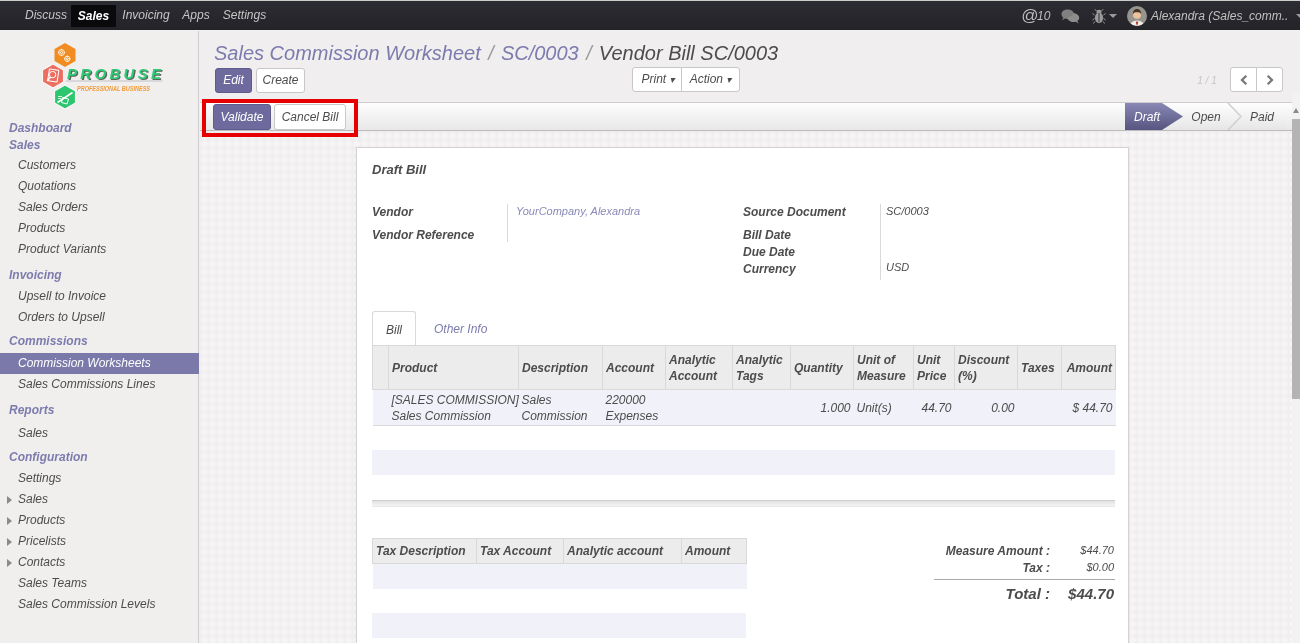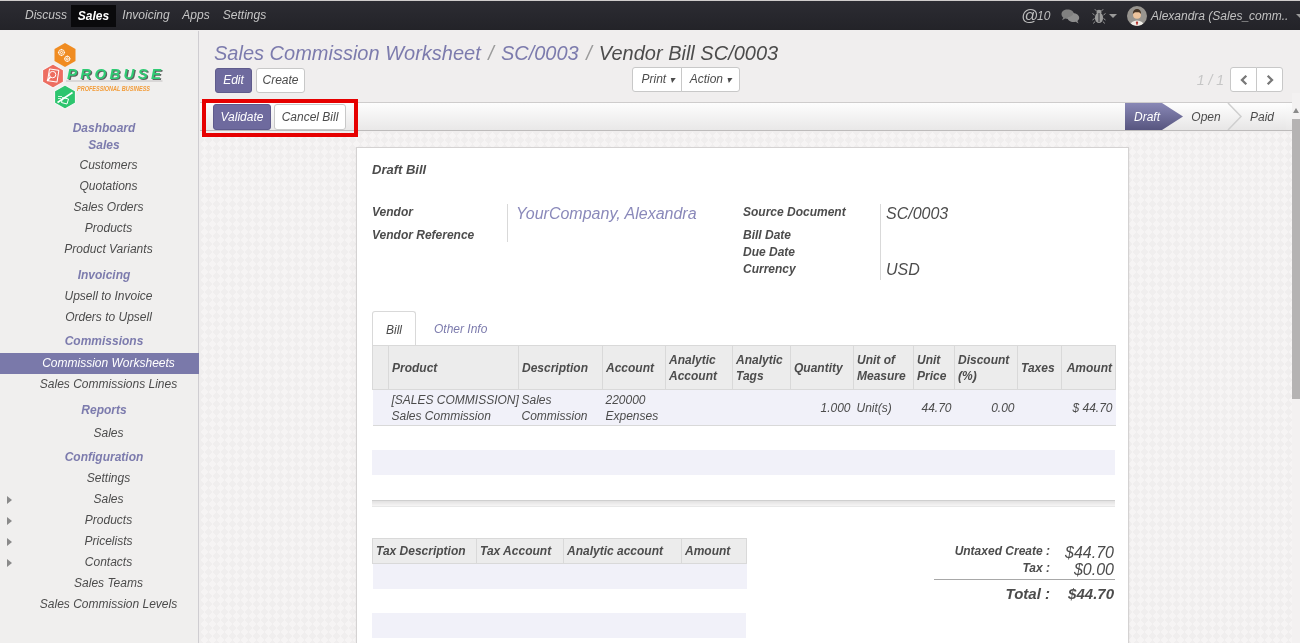--- a/index.html
+++ b/index.html
@@ -11,21 +11,21 @@
 #topbar { position:absolute; left:0; top:0; width:1300px; height:30px;
   background:linear-gradient(#2c2c33,#232328); border-top:1px solid #cfcccc;
   color:#c6c6c6; font-size:12px;font-style:italic; }
 .tmenu { position:absolute; top:0; height:29px; text-align:center; }
 .tmenu.active { background:#0a0a0c; color:#fff; font-weight:bold; top:4px !important; height:22px; line-height:22px !important; }
 
 
 #sidebar { position:absolute; left:0; top:30px; width:199px; height:613px;
   background:#f0efee; border-right:1px solid #cfcdd1; font-size:12px; }
 .side-item { position:absolute; left:0; width:199px; height:21px; line-height:21px; color:#4c4c4c; }
-.side-item .txt { padding-left:18px; display:block;text-align:center; }
+.side-item .txt { padding-left:18px; display:block; }
 .side-head { font-weight:bold; color:#7c7bad; }
 .side-head .txt { padding-left:9px; }
 .side-sel { background:#7a79aa; color:#fff; }
 .caret-r { position:absolute; left:7px; top:7px; width:0; height:0;
   border-left:5px solid #8a8a8a; border-top:4px solid transparent; border-bottom:4px solid transparent; }
 
 
 #breadcrumb { position:absolute; left:214px; top:41px; font-size:20px; color:#7c7bad; }
 #breadcrumb .sep { color:#9b9b9b; margin:0 7px 0 2px; }
 #breadcrumb .last { color:#4c4c4c; }
@@ -44,21 +44,21 @@
 #content { position:absolute; left:200px; top:131px; width:1092px; height:512px;
   background-color:#f6f4f4;
   background-image:linear-gradient(45deg, #f0eeee 25%, rgba(0,0,0,0) 25%, rgba(0,0,0,0) 75%, #f0eeee 75%), linear-gradient(-45deg, #f0eeee 25%, rgba(0,0,0,0) 25%, rgba(0,0,0,0) 75%, #f0eeee 75%);
   background-size:8px 8px;
 }
 #sheet { position:absolute; left:156px; top:15px; width:773px; height:600px;
   background:#fff; border:1px solid #d4d2d2; box-shadow:0 1px 2px rgba(0,0,0,0.08); }
 
 
 .lab { position:absolute; font-weight:bold; font-size:12px; color:#4c4c4c; }
-.val { position:absolute; font-size:16px; color:#4c4c4c; }
+.val { position:absolute; font-size:11px; color:#4c4c4c; }
 .link { color:#8a89ba; }
 
 
 #sbar { position:absolute; right:0; top:92px; width:8px; height:551px; background:#f3f1f1; }
 #sbar .thumb { position:absolute; left:0; top:26px; width:8px; height:280px; background:#b5b3b3; }
 #sbar .arr { position:absolute; left:1px; top:15px; width:0; height:0;
   border-bottom:5px solid #8a8a8a; border-left:3px solid transparent; border-right:3px solid transparent; }
 
 
 #linetable th, #taxtable th { background:#ececec; border:1px solid #d9d9d9; font-weight:bold; text-align:left; padding:2px 3px; vertical-align:middle; line-height:16px; }
@@ -227,21 +227,21 @@
     <div class="side-item" style="top:563px;">
           <span class="txt">Sales Commission Levels</span>
         </div>
   </div>
 
   <div id="breadcrumb">Sales Commission Worksheet <span class="sep">/</span>SC/0003 <span class="sep">/</span><span class="last">Vendor Bill SC/0003</span></div>
   <div class="btn btn-primary" style="position:absolute; left:215px; top:67px; width:37px;">Edit</div>
   <div class="btn" style="position:absolute; left:256px; top:67px; width:49px;">Create</div>
   <div class="btn" style="position:absolute; left:632px; top:66px; width:52px; border-radius:3px 0 0 3px;">Print <span style="font-size:10px;">▾</span></div>
   <div class="btn" style="position:absolute; left:681px; top:66px; width:59px; border-radius:0 3px 3px 0;">Action <span style="font-size:10px;">▾</span></div>
-  <div style="position:absolute; left:1190px; top:67px; width:34px; text-align:right; font-size:14px; line-height:25px;">1 / 1</div>
+  <div style="position:absolute; left:1190px; top:67px; width:34px; text-align:center; font-size:10px; line-height:25px;">1 / 1</div>
   <div class="btn" style="position:absolute; left:1230px; top:66px; width:27px; border-radius:3px 0 0 3px;"><svg width="8" height="10" viewBox="0 0 8 10" style="margin-top:7px;">
           <path d="M6.3 0.8 L2 5 L6.3 9.2" fill="none" stroke="#787878" stroke-width="2.3"></path>
         </svg></div>
   <div class="btn" style="position:absolute; left:1256px; top:66px; width:27px; border-radius:0 3px 3px 0;"><svg width="8" height="10" viewBox="0 0 8 10" style="margin-top:7px;">
           <path d="M1.7 0.8 L6 5 L1.7 9.2" fill="none" stroke="#787878" stroke-width="2.3"></path>
         </svg></div>
 
   <div id="statusbar">
     <div class="btn btn-primary" style="position:absolute; left:13px; top:1px; width:58px; height:26px; line-height:24px;">Validate</div>
     <div class="btn" style="position:absolute; left:74px; top:1px; width:72px; height:26px; line-height:24px;">Cancel Bill</div>
@@ -361,21 +361,21 @@
               <tr style="height:25px;">
                 <td></td>
                 <td></td>
                 <td></td>
                 <td></td>
               </tr>
             </tbody>
       </table>
       <div style="position:absolute; left:15px; top:465px; width:374px; height:25px; background:#f1f1f9;"></div>
 
-      <div class="lab" style="left:493px; top:396px; width:200px; text-align:right;">Untaxed Create :</div>
+      <div class="lab" style="left:493px; top:396px; width:200px; text-align:right;">Measure Amount :</div>
       <div class="val" style="left:593px; top:396px; width:164px; text-align:right;">$44.70</div>
       <div class="lab" style="left:493px; top:413px; width:200px; text-align:right;">Tax :</div>
       <div class="val" style="left:593px; top:413px; width:164px; text-align:right;">$0.00</div>
       <div style="position:absolute; left:577px; top:431px; width:181px; height:1px; background:#a8a8a8;"></div>
       <div class="lab" style="left:493px; top:437px; width:200px; text-align:right; font-size:15px;">Total :</div>
       <div class="lab" style="left:593px; top:437px; width:164px; text-align:right; font-size:15px;">$44.70</div>
     </div>
   </div>
 
   <div id="sbar">

